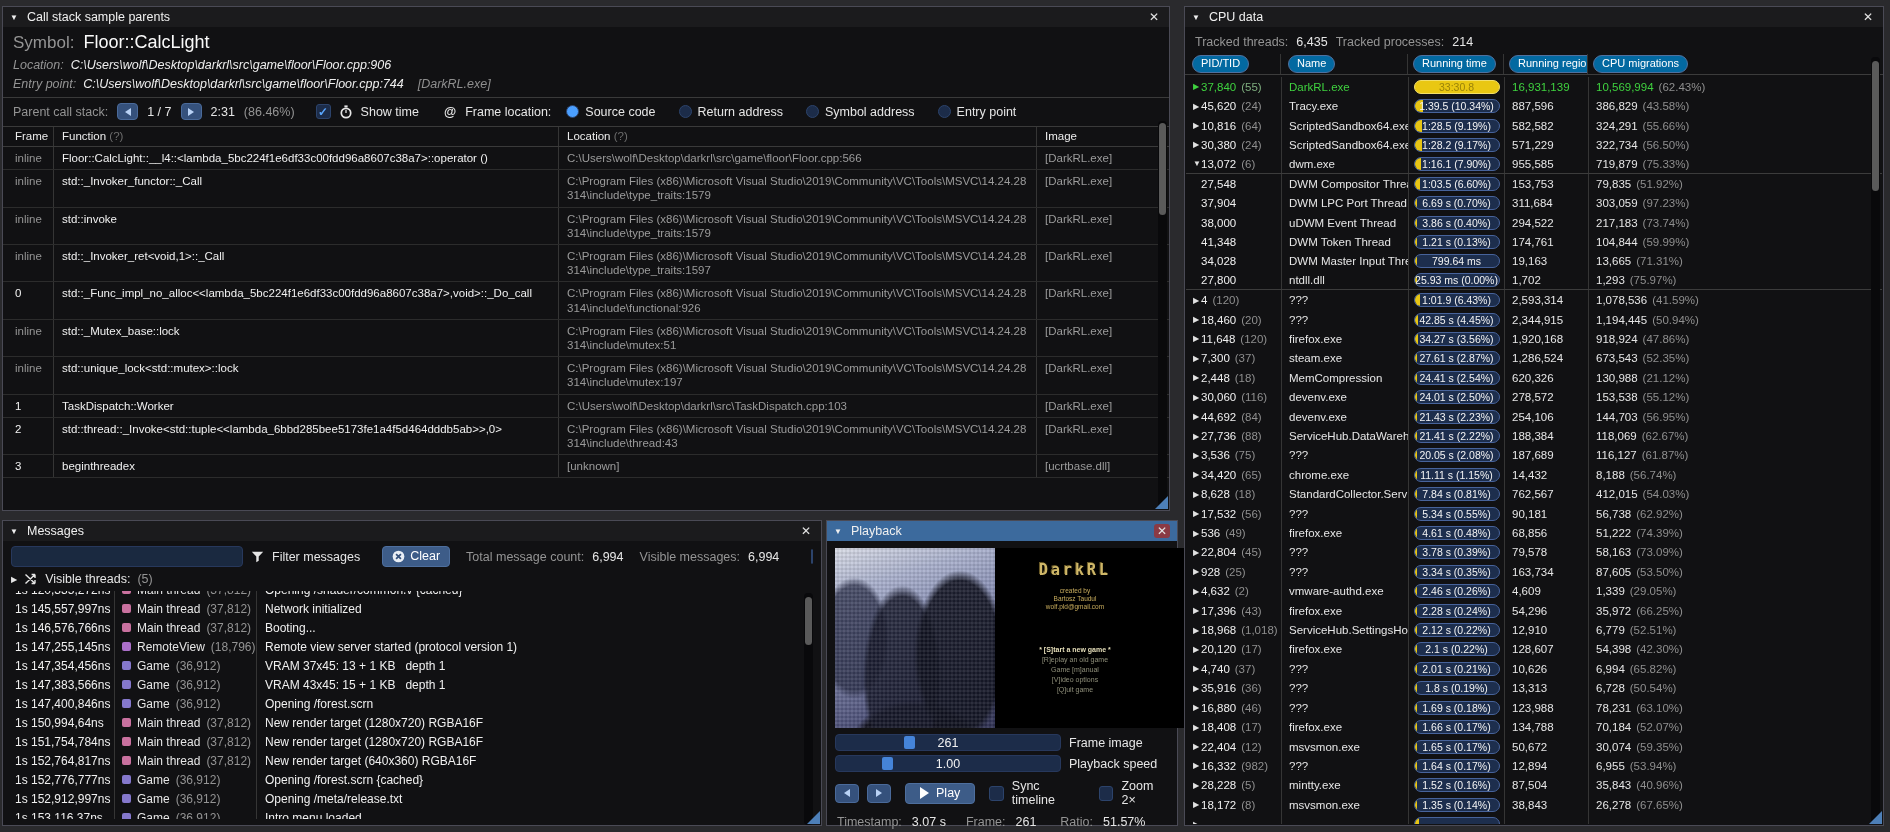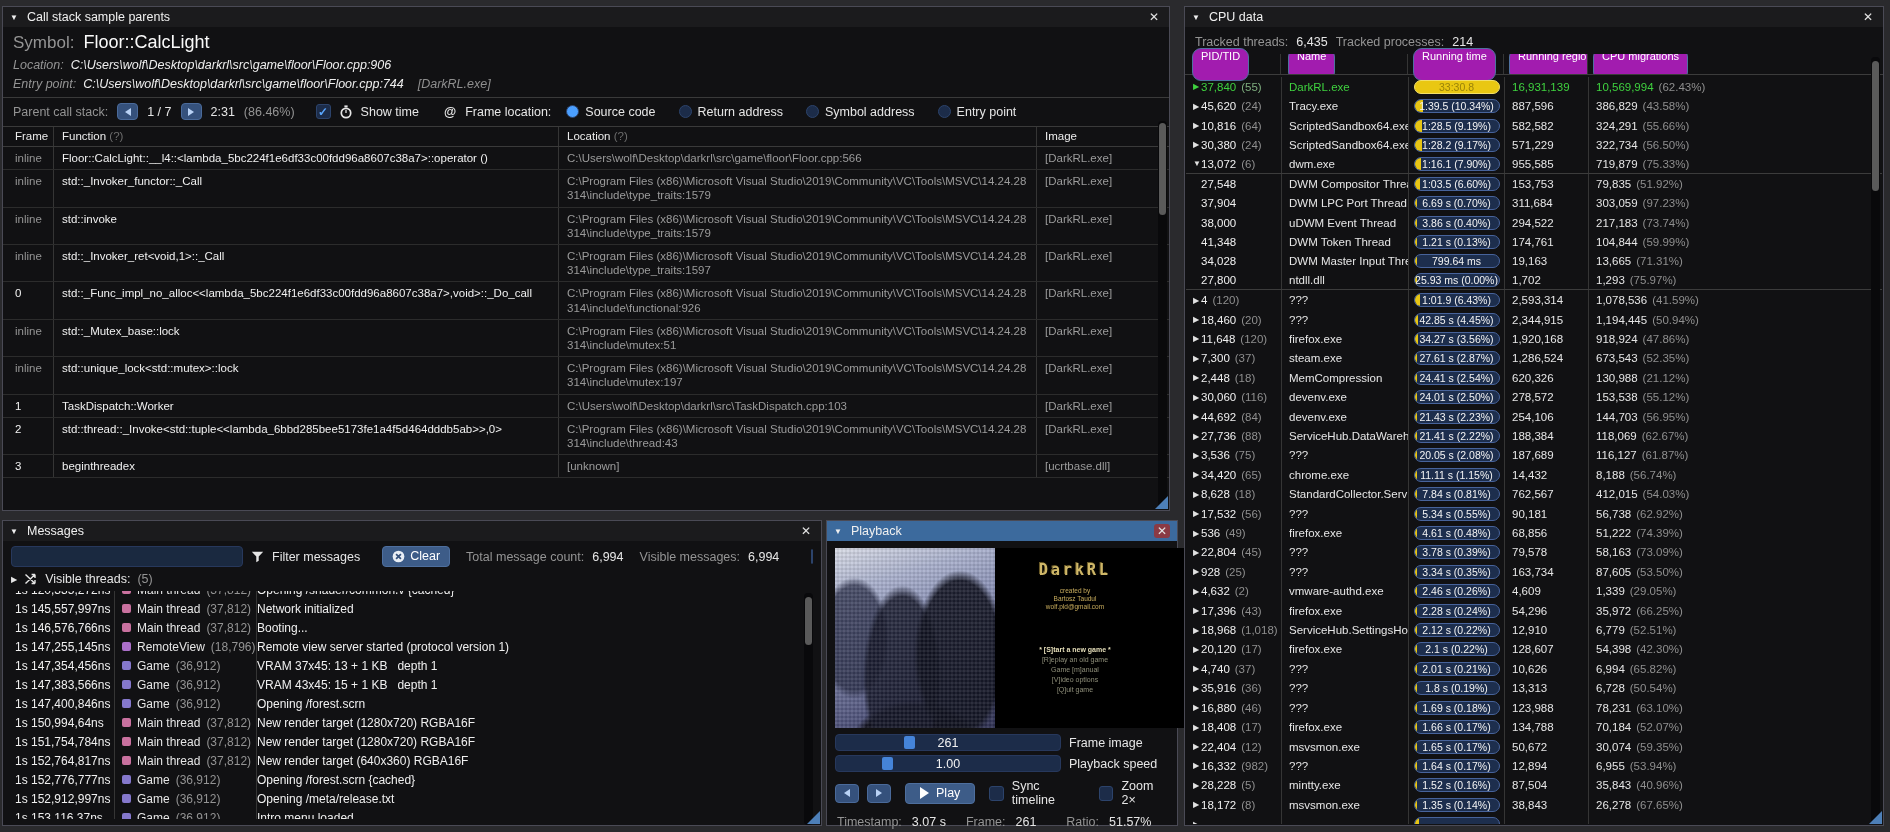--- a/index.html
+++ b/index.html
@@ -56,21 +56,21 @@
   .m-filter { display:flex; align-items:center; gap:8px; padding:5px 8px 4px; font-size:12.5px; white-space:nowrap; overflow:hidden; }
   .m-input { width:232px; height:21px; background:#1a2940; border:1px solid #27385c; border-radius:4px; flex:none; }
   .clearbtn { display:flex; align-items:center; gap:5px; background:#3d5c88; border:1px solid #4e6f9e; border-radius:4px; padding:2px 9px 3px; color:#fff; flex:none; }
   .m-threads { display:flex; align-items:center; gap:7px; padding:1px 8px 4px; font-size:12.5px; }
   .m-list { position:absolute; top:70px; left:1px; right:1px; bottom:6px; overflow:hidden; font-size:12px; }
   .m-inner { margin-top:-11px; }
   .msg-row { display:flex; height:19px; align-items:center; }
   .msg-time { width:110px; padding-left:11px; color:#f0f0f0; flex:none; }
   .msg-thread { width:142px; flex:none; border-left:1px solid #353535; height:100%; display:flex; align-items:center; gap:6px; padding-left:7px; }
   .sq { width:9px; height:9px; border-radius:2px; flex:none; }
-  .msg-text { flex:1; border-left:1px solid #353535; height:100%; display:flex; align-items:center; padding-left:0; color:#f0f0f0; white-space:pre; overflow:hidden;text-align:right; }
+  .msg-text { flex:1; border-left:1px solid #353535; height:100%; display:flex; align-items:center; padding-left:8px; color:#f0f0f0; white-space:pre; overflow:hidden;text-align:right; }
 
   
   #playback { left:826px; top:520px; width:352px; height:306px; }
   .pb-image { position:relative; width:372px; height:180px; margin:7px 8px 6px; background:#000; display:flex; overflow:hidden; }
   .pb-forest { width:160px; height:100%;
     background:
       repeating-linear-gradient(0deg, rgba(255,255,255,.06) 0 2px, rgba(0,0,0,.06) 2px 4px),
       repeating-linear-gradient(90deg, rgba(255,255,255,.05) 0 2px, rgba(0,0,0,.05) 2px 4px),
       radial-gradient(ellipse 70px 130px at 78% 60%, rgba(16,18,32,.9) 0 58%, transparent 66%),
       radial-gradient(ellipse 60px 140px at 42% 72%, rgba(22,24,42,.85) 0 58%, transparent 66%),
@@ -89,21 +89,21 @@
   .sliderval { position:absolute; inset:0; display:flex; align-items:center; justify-content:center; color:#f2f2f2; }
   .btn-step { width:25px; height:19px; background:#35517c; border:1px solid #4a6a9a; border-radius:4px; display:flex; align-items:center; justify-content:center; }
   .btn-play { display:flex; align-items:center; gap:7px; background:#3d5c88; border:1px solid #4e6f9e; border-radius:4px; padding:2px 14px 3px; height:21px; color:#fff; }
   .play-tri { width:0; height:0; border-top:6px solid transparent; border-bottom:6px solid transparent; border-left:9px solid #ffffff; }
   .pb-status { display:flex; align-items:center; gap:10px; padding:0 10px; margin-top:8px; font-size:12.5px; }
 
   
   #cpu { left:1184px; top:6px; width:700px; height:820px; }
   .cpu-stats { display:flex; gap:8px; padding:8px 10px 5px; font-size:12.5px; }
   .cpu-head { display:flex; height:21px; align-items:center; border-bottom:1px solid #3c3c3c; font-size:11px; }
-  .pill { background:#a21caf; border:1px solid #50719f; border-radius:9px; padding:1px 8px 18px; color:#fff; white-space:nowrap; }
+  .pill { background:#0369a1; border:1px solid #50719f; border-radius:9px; padding:1px 8px 3px; color:#fff; white-space:nowrap; }
   .c-pid { width:95px; flex:none; display:flex; align-items:center; overflow:hidden; white-space:nowrap; }
   .c-name { width:127px; flex:none; border-left:1px solid #353535; padding-left:7px; overflow:hidden; white-space:nowrap; height:100%; display:flex; align-items:center; }
   .c-time { width:96px; flex:none; border-left:1px solid #353535; height:100%; display:flex; align-items:center; justify-content:center; }
   .c-reg  { width:84px; flex:none; border-left:1px solid #353535; padding-left:7px; overflow:hidden; white-space:nowrap; height:100%; display:flex; align-items:center; }
   .c-mig  { flex:1; border-left:1px solid #353535; padding-left:7px; overflow:hidden; white-space:nowrap; height:100%; display:flex; align-items:center; gap:5px; }
   .cpu-head .c-name, .cpu-head .c-time, .cpu-head .c-reg, .cpu-head .c-mig { border-left:1px solid #353535; }
   .cpu-list { position:absolute; top:70px; left:1px; right:1px; bottom:1px; overflow:hidden; font-size:11.5px; }
   .cpu-row { display:flex; height:19.42px; align-items:center; }
   .cpu-row.sep-after { border-bottom:1px solid #3c3c3c; }
   .arrow { width:15px; flex:none; font-size:8px; color:#e2e2e2; padding-left:7px; }
@@ -483,21 +483,21 @@
     <span class="checkbox" style="margin-left:6px"></span>
     <span>Sync timeline</span>
     <span class="checkbox" style="margin-left:8px"></span>
     <span>Zoom 2×</span>
   </div>
   <div class="pb-status">
     <span class="dim">Timestamp:</span>
     <span>3.07 s</span>
     <span class="dim" style="margin-left:10px">Frame:</span>
     <span>261</span>
-    <span class="dim" style="margin-left:20px">Ratio:</span>
+    <span class="dim" style="margin-left:14px">Ratio:</span>
     <span>51.57%</span>
   </div>
 </section>
 
 <section class="panel" id="cpu">
   <div class="titlebar">
     <span class="collapse">▼</span>
     <span>CPU data</span>
     <span class="close">✕</span>
   </div>

